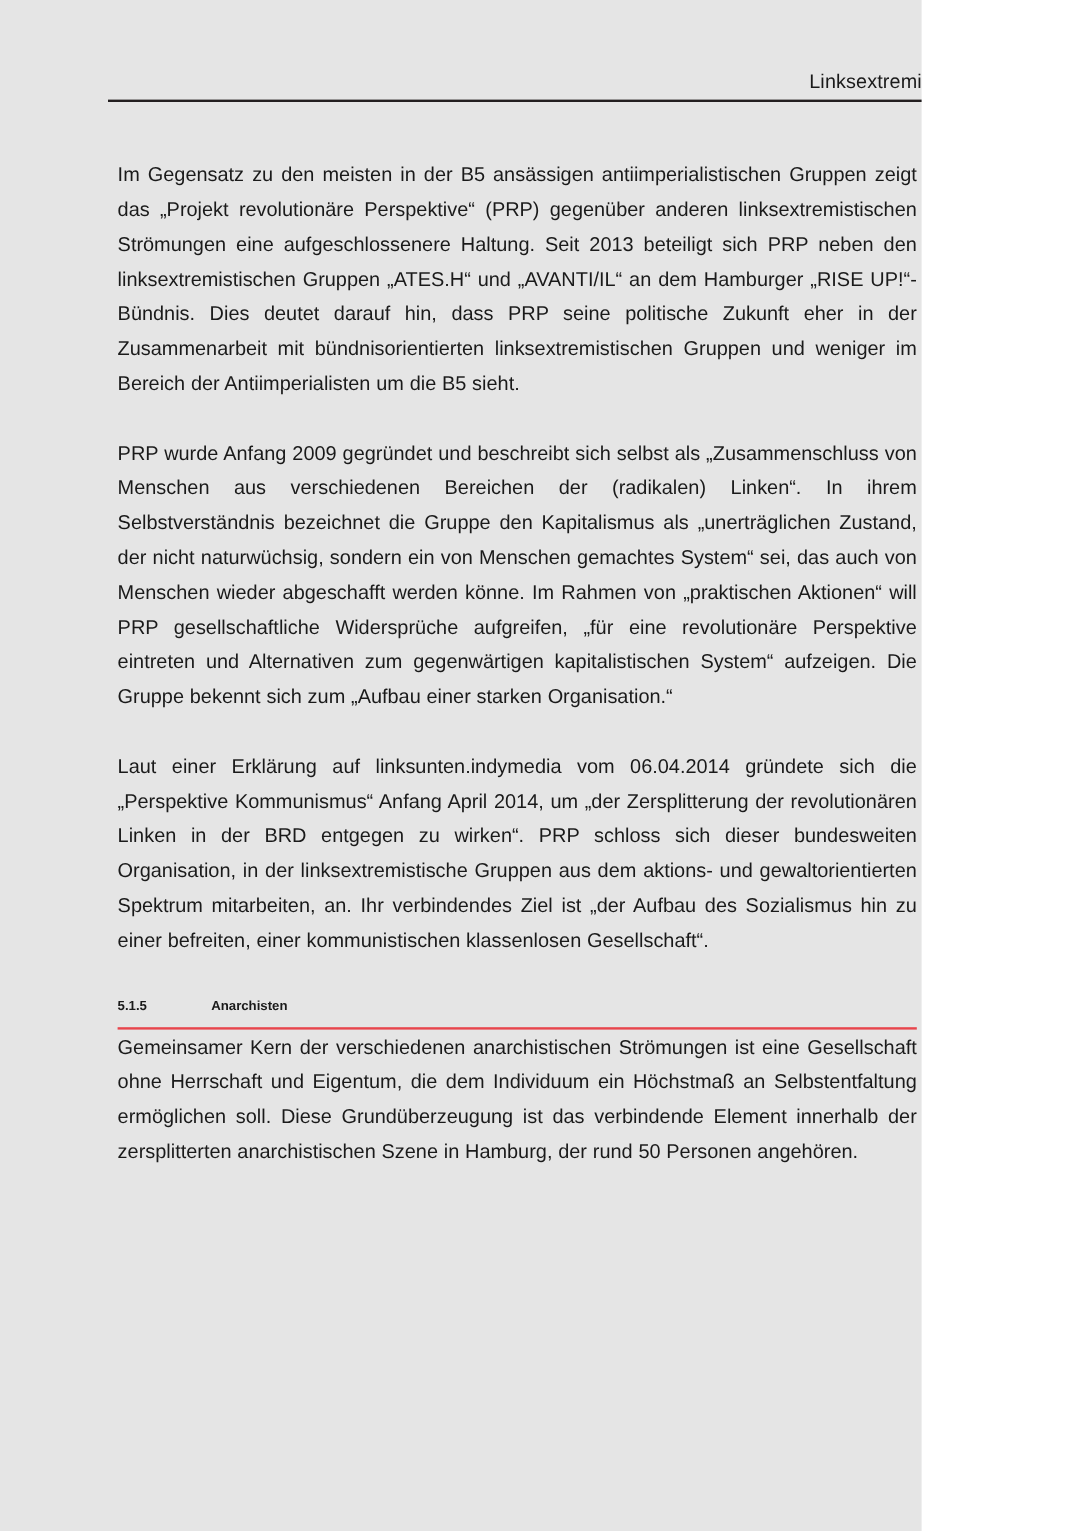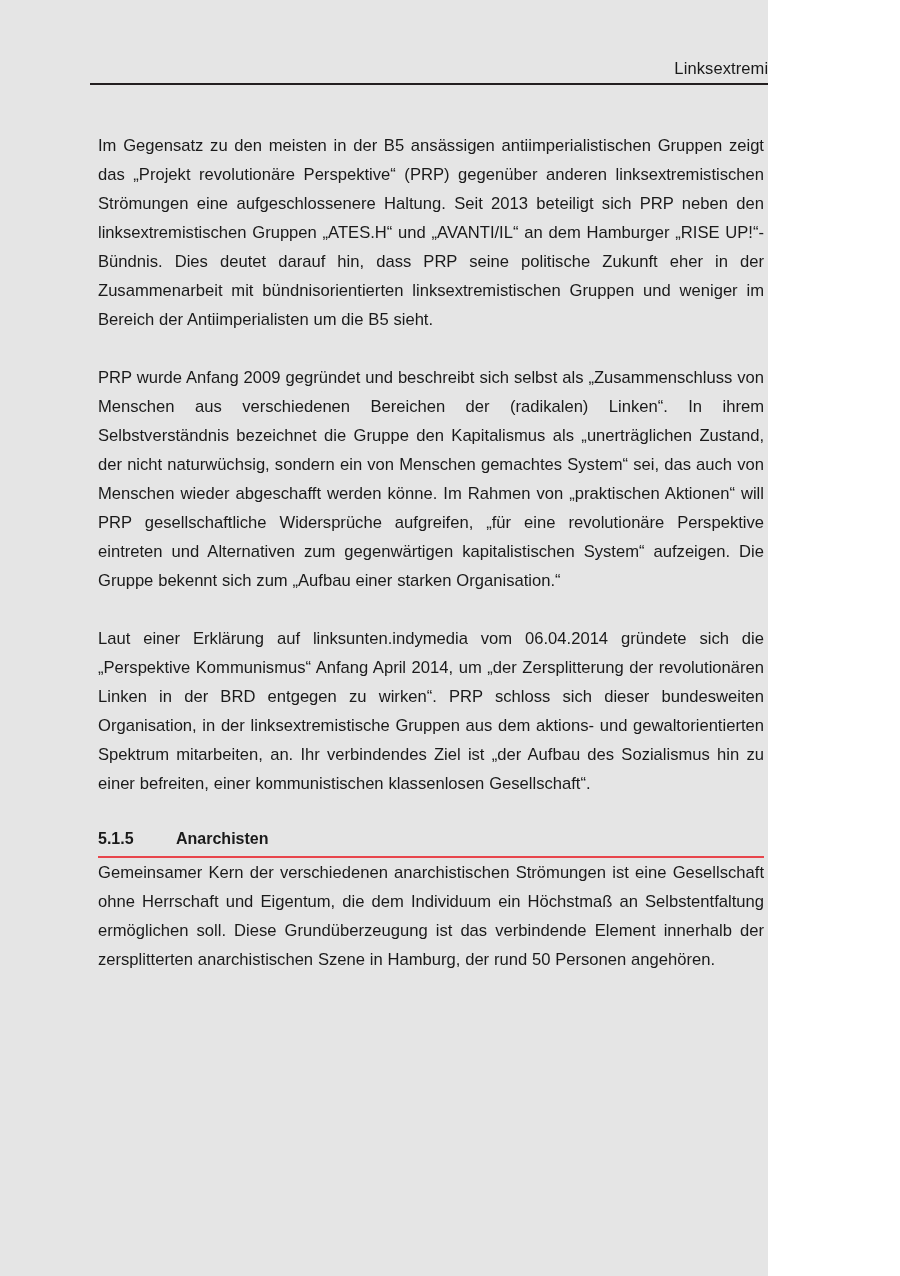--- a/index.html
+++ b/index.html
@@ -69,21 +69,21 @@
     hyphens: none;
     word-spacing: 0.2px;
   }
   p.body-par:last-child { margin-bottom: 0; }
 
   
   .section-heading {
     margin: 17px 0 0 0;
     padding: 0 0 5px 0;
     border-bottom: 2.2px solid #e8454c;
-    font-size: 16px;
+    font-size: 11px;
     line-height: 24px;
     font-weight: bold;
     color: #1a1a1a;
     display: block;
   }
   .section-heading .sec-num {
     display: inline-block;
     width: 78px;
   }
   .section-heading .sec-title {

